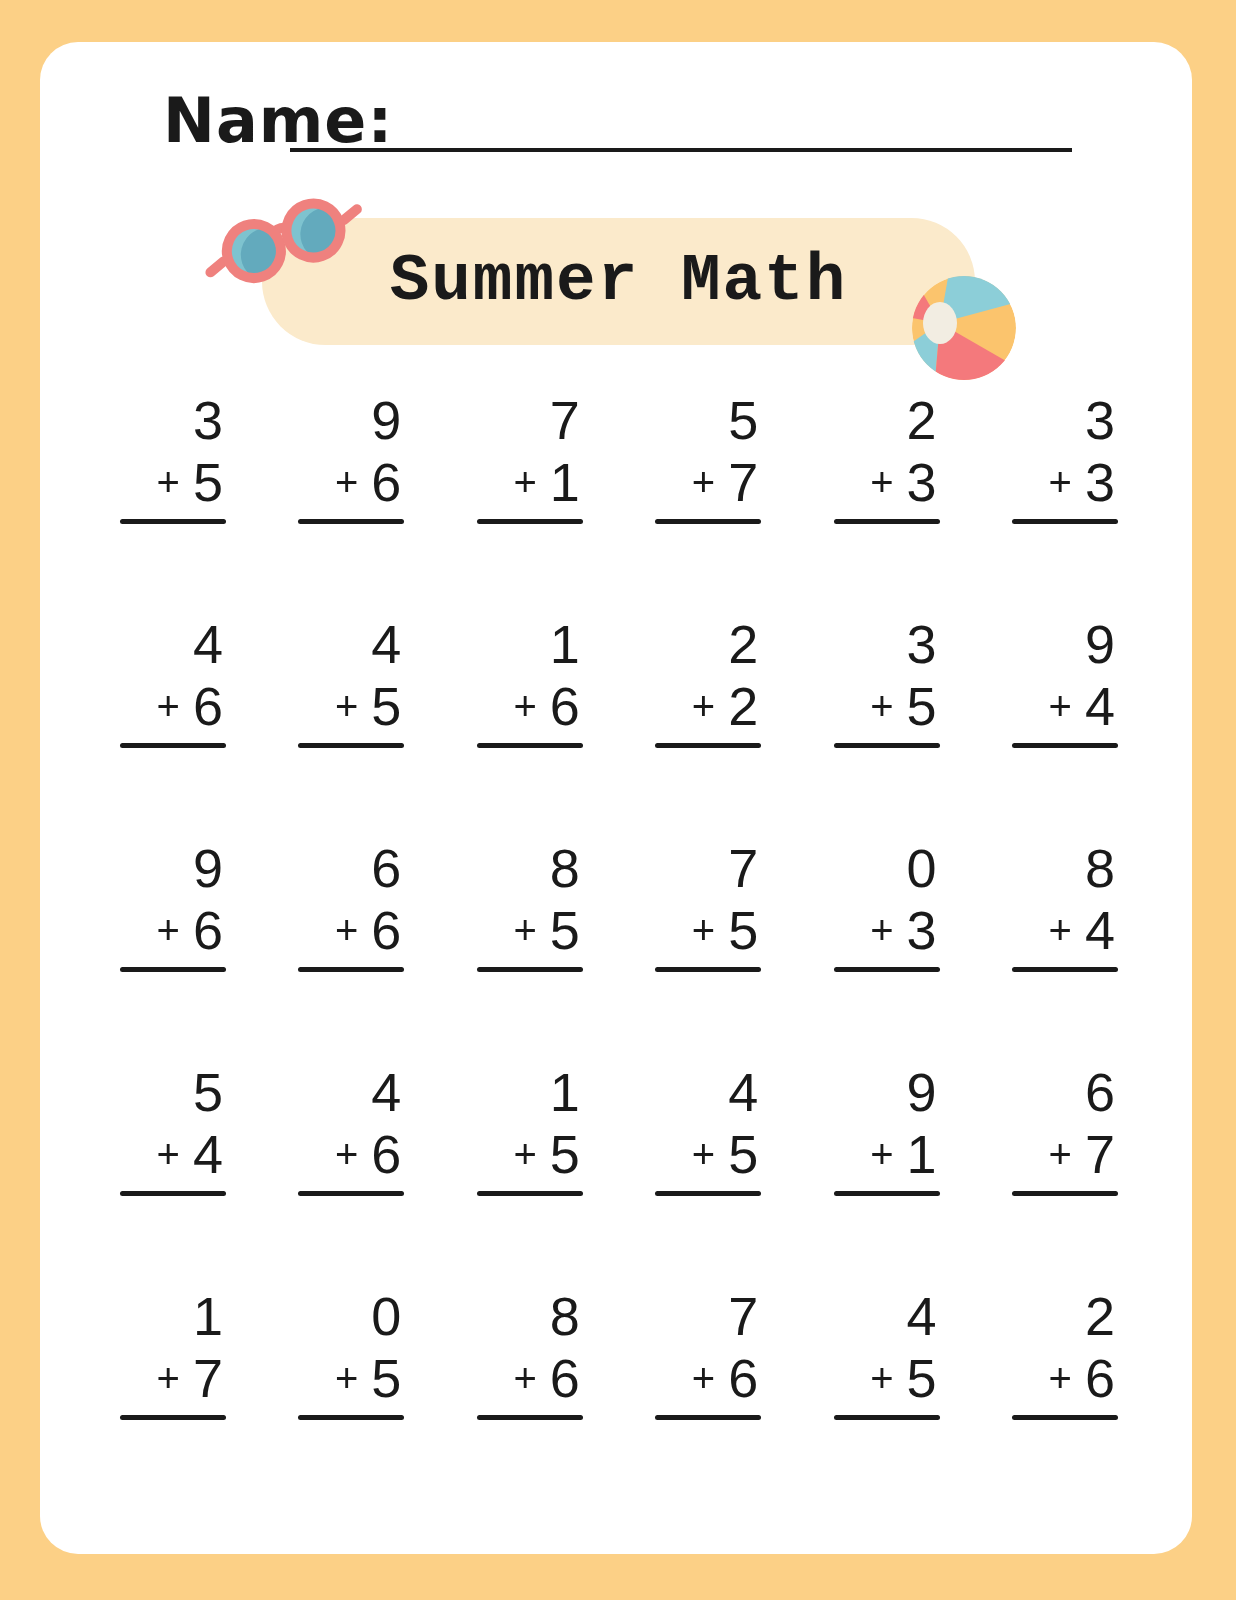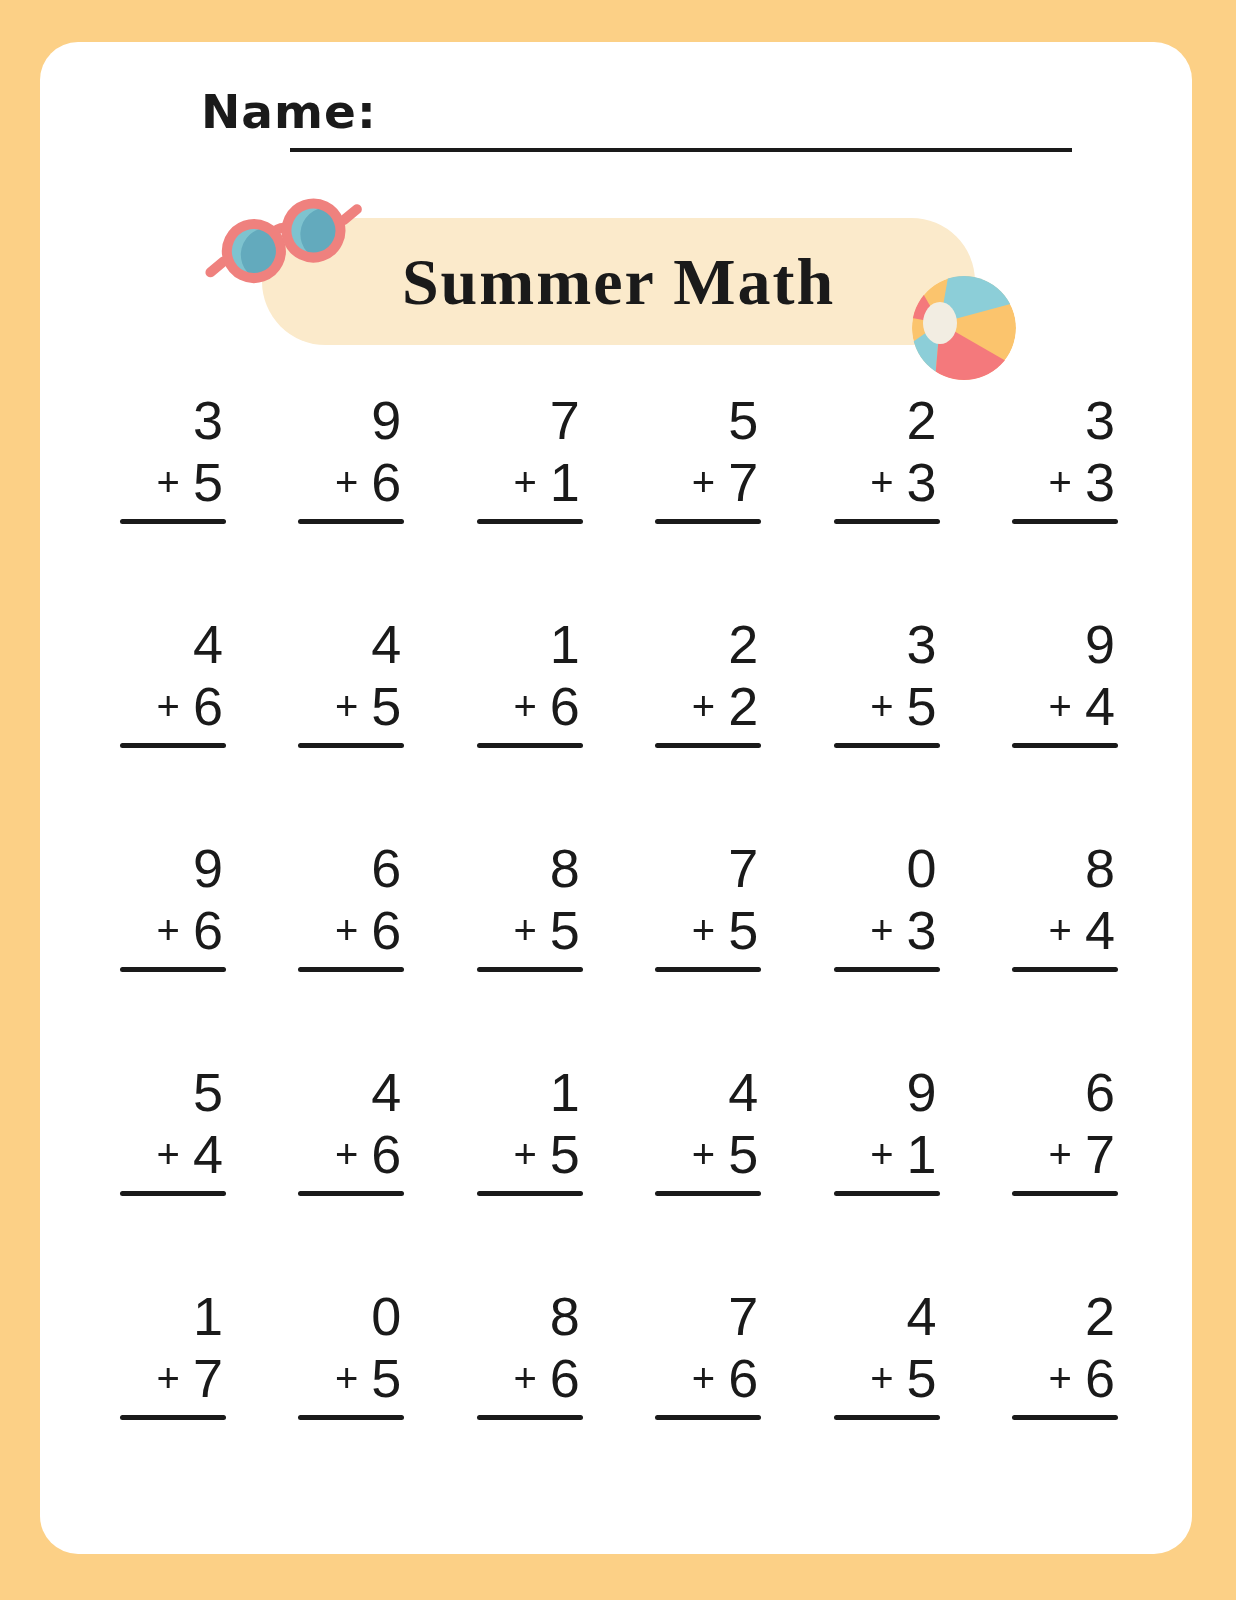--- a/index.html
+++ b/index.html
@@ -23,36 +23,35 @@
     overflow:hidden;
   }
   .page{
     position:absolute;left:40px;top:42px;width:1152px;height:1512px;
     background:var(--page-white);border-radius:38px;
   }
   
   .name-label{
     position:absolute;left:163px;top:84px;
     font-family:"DejaVu Sans", sans-serif;
-    font-size:47px;font-weight:bold;color:var(--ink);
+    font-size:62px;font-weight:bold;color:var(--ink);
     letter-spacing:1px;
-    margin-left:38px;
   }
   .name-line{
     position:absolute;left:290px;top:148px;width:782px;height:4px;
     background:var(--ink);border:none;
   }
   .banner{
     position:absolute;left:262px;top:218px;width:713px;height:127px;
     background:var(--banner-cream);border-radius:64px;
   }
   .title{
     position:absolute;left:262px;top:218px;width:713px;height:127px;
     display:flex;align-items:center;justify-content:center;
-    font-family:Liberation Serif, serif;
+    font-family:Liberation Mono, monospace;
     font-size:66px;font-weight:bold;color:var(--ink);
     letter-spacing:2px;white-space:nowrap;
   }
   .sunglasses{position:absolute;left:192px;top:158px;width:172px;height:142px;}
   .beachball{position:absolute;left:908px;top:276px;width:112px;height:108px;}
   
   .problems{
     position:absolute;left:120px;top:392px;width:1002px;
     display:grid;
     grid-template-columns:repeat(6,110px);

